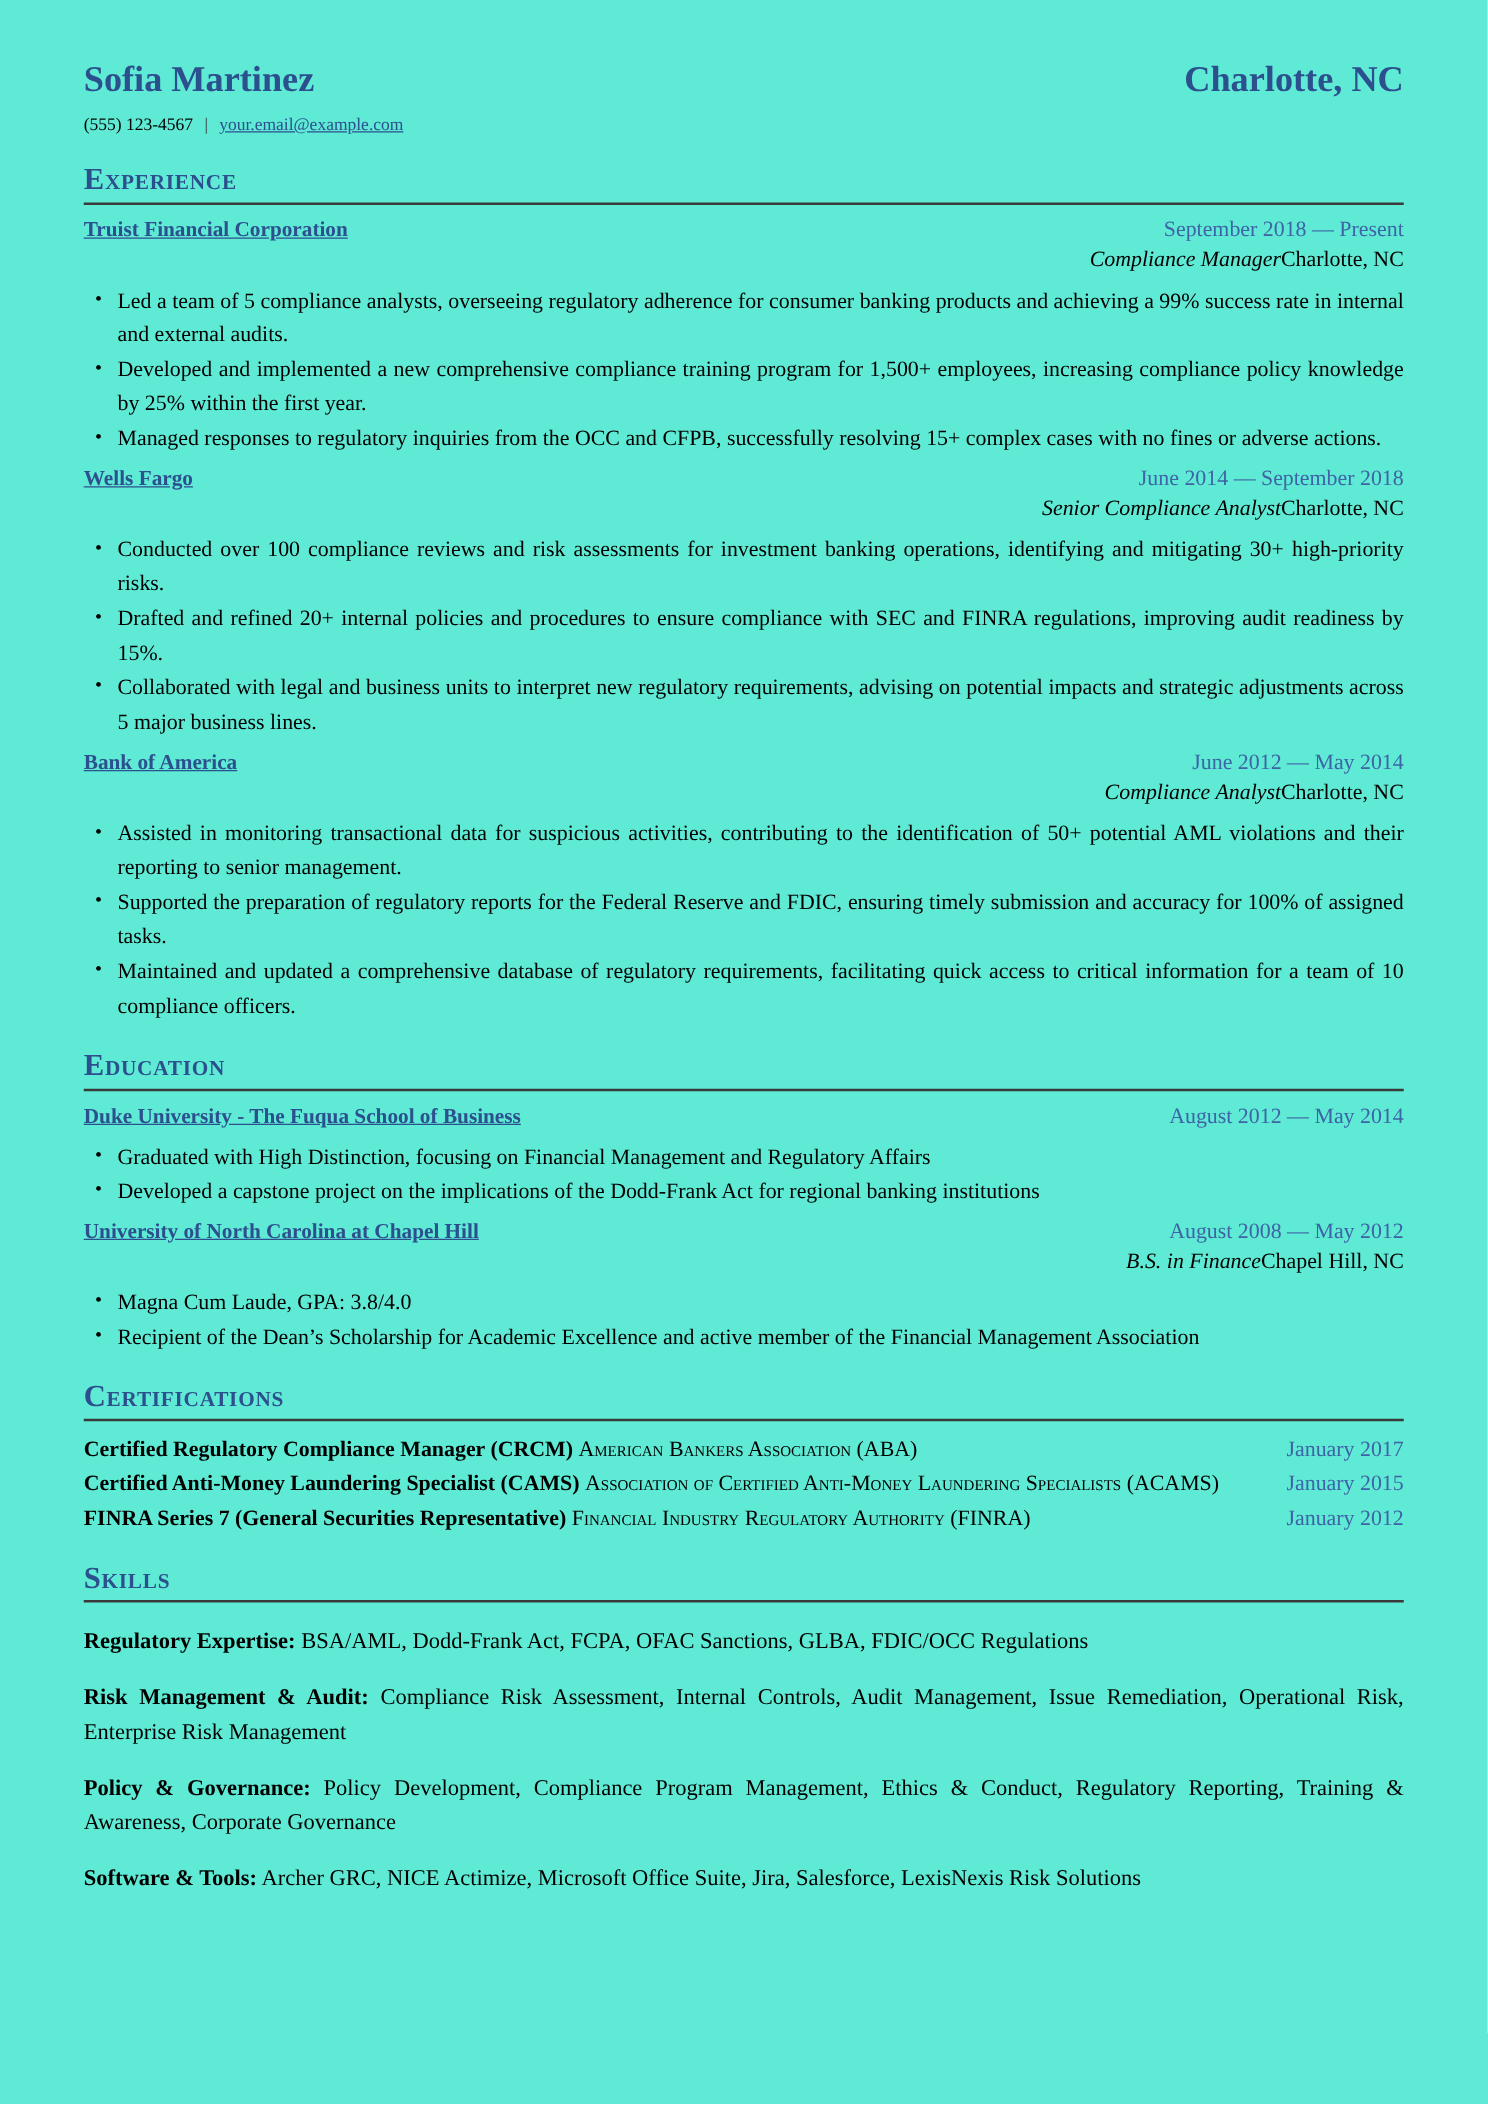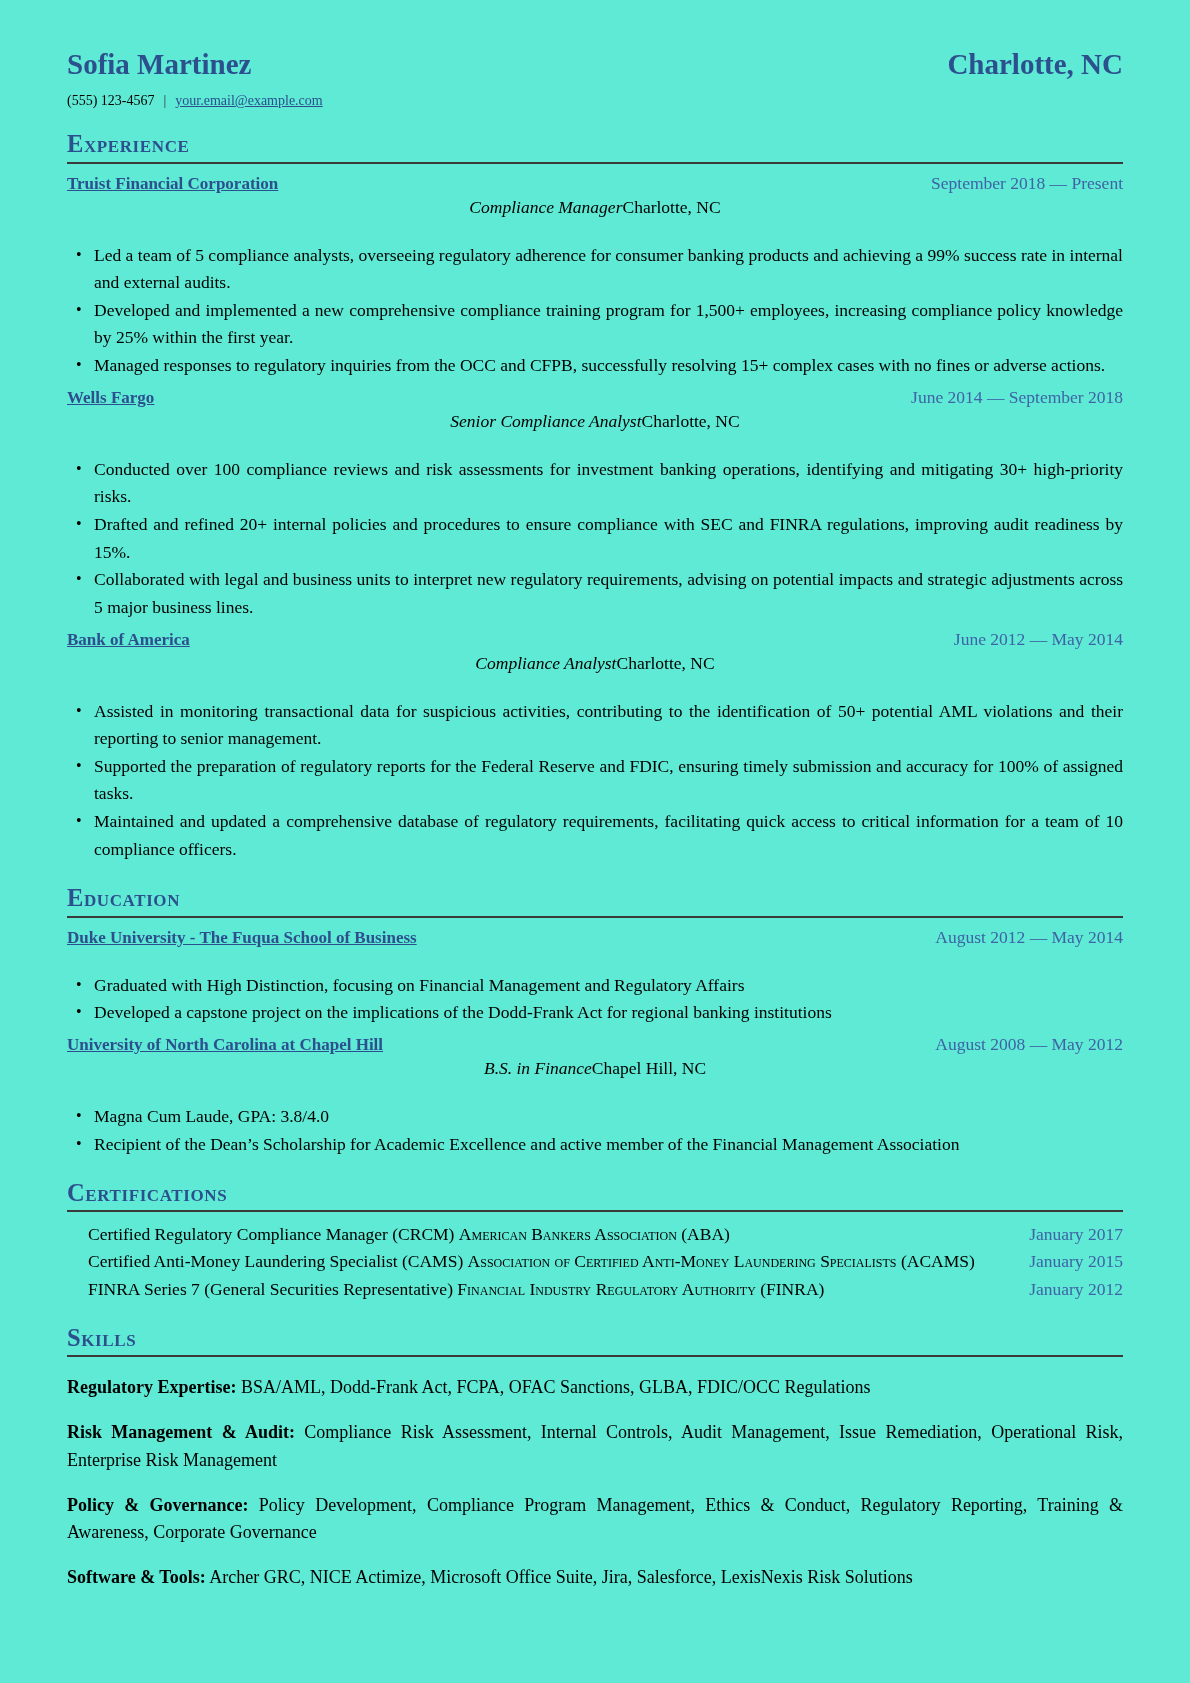--- a/index.html
+++ b/index.html
@@ -53,46 +53,46 @@
   .entry-head { display: flex; justify-content: space-between; align-items: baseline; }
   .company {
     font-size: 17px;
     font-weight: bold;
     color: var(--blue);
     text-decoration: underline;
     cursor: pointer;
   }
   .dates { font-size: 17.5px; color: var(--blue-light); white-space: nowrap; }
   .entry-sub {
-    display: flex; justify-content: center; align-items: baseline;
+    display: flex; justify-content: flex-end; align-items: baseline;
     font-size: 17.5px; margin-top: 3px;
   }
   .role { font-style: italic; }
   .loc { white-space: nowrap; }
 
-  ul.bullets { list-style: none; margin: 24px 0 7px 0; }
+  ul.bullets { list-style: none; margin: 9px 0 7px 0; }
   ul.bullets li {
     position: relative;
     padding-left: 27px;
     font-size: 17.5px;
     line-height: 1.58;
     text-align: justify;
   }
   ul.bullets li::before {
     content: "\2022";
     position: absolute;
     left: 9px;
     top: 0;
     font-size: 16px;
   }
 
   
   .cert { font-size: 17.5px; line-height: 1.55; text-align: justify; }
   .cert .cert-date { float: right; color: var(--blue-light); margin-left: 14px; }
-  .cert .cert-name { font-weight: normal; margin-left: 21px; }
+  .cert .cert-name { font-weight: bold; }
   .cert .cert-org { font-variant: small-caps; }
 
   
   .skill { margin-top: 17px; font-size: 18px; line-height: 1.55; text-align: justify; }
   .skill .skill-label { font-weight: bold; }
 </style>
 </head>
 <body>
 
 <div class="page">

